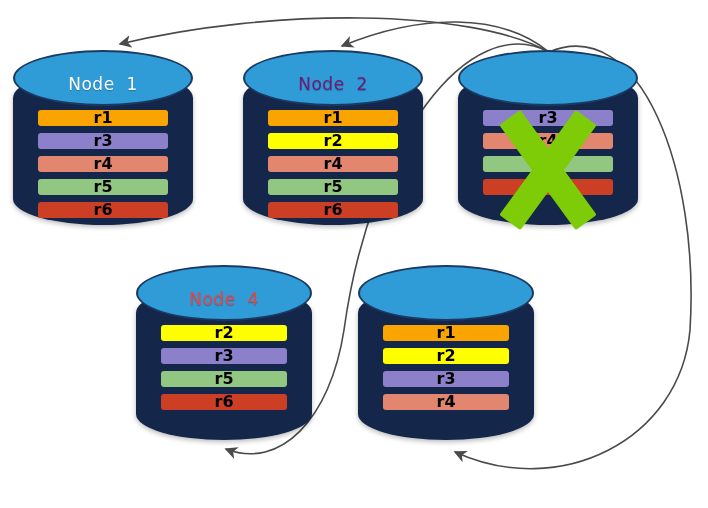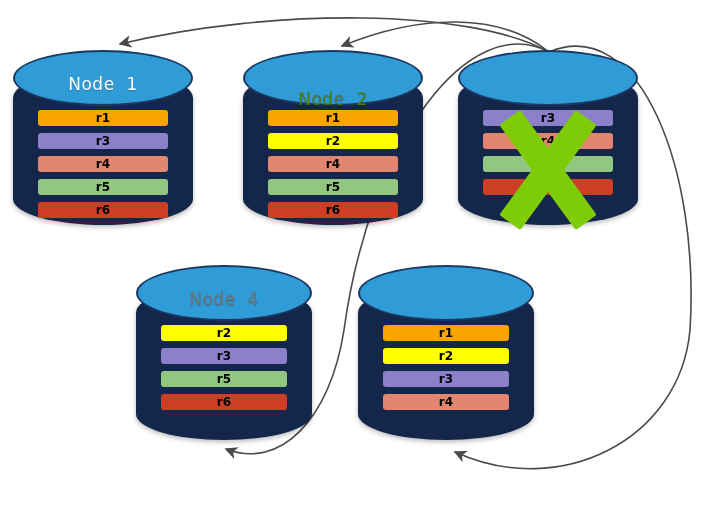--- a/index.html
+++ b/index.html
@@ -94,21 +94,21 @@
     flex-direction: column;
     align-items: center;
     gap: 7px;
   }
 
   .row {
     width: 72%;
     height: 16px;
     border-radius: 3px;
     text-align: center;
-    font-size: 12px;
+    font-size: 16px;
     font-weight: bold;
     color: #000000;
     line-height: 16px;
     box-sizing: border-box;
   }
 
   .x-mark {
     position: absolute;
     z-index: 8;
     pointer-events: none;
@@ -157,21 +157,21 @@
           <div class="row" style="background: rgb(141, 128, 203);">r3</div>
           <div class="row" style="background: rgb(226, 134, 112);">r4</div>
           <div class="row" style="background: rgb(146, 199, 130);">r5</div>
           <div class="row" style="background: rgb(204, 63, 36);">r6</div>
         </div>
       </div>
       <div class="node" style="left: 243px; top: 50px; width: 180px; height: 175px;">
         <div class="cyl-wrap">
           <div class="cyl-body" style="background: rgb(21, 38, 75);"></div>
           <div class="cyl-top" style="background: rgb(47, 155, 215);"></div>
-          <div class="cyl-label" style="color: #4d7c0f; margin-top: 15px;">Node  2</div>
+          <div class="cyl-label" style="color: #701a75;">Node  2</div>
         </div>
         <div class="rows">
           <div class="row" style="background: rgb(249, 164, 0);">r1</div>
           <div class="row" style="background: rgb(255, 255, 0);">r2</div>
           <div class="row" style="background: rgb(226, 134, 112);">r4</div>
           <div class="row" style="background: rgb(146, 199, 130);">r5</div>
           <div class="row" style="background: rgb(204, 63, 36);">r6</div>
         </div>
       </div>
       <div class="node" style="left: 458px; top: 50px; width: 180px; height: 175px;">
@@ -187,21 +187,21 @@
         </div>
         <div class="x-mark" style="left: 20px; top: 55px; width: 140px; height: 130px;">
           <div class="x-bar a" style="background: rgb(126, 203, 8);"></div>
           <div class="x-bar b" style="background: rgb(126, 203, 8);"></div>
         </div>
       </div>
       <div class="node" style="left: 136px; top: 265px; width: 176px; height: 175px;">
         <div class="cyl-wrap">
           <div class="cyl-body" style="background: rgb(21, 38, 75);"></div>
           <div class="cyl-top" style="background: rgb(47, 155, 215);"></div>
-          <div class="cyl-label" style="color: #737373;">Node  4</div>
+          <div class="cyl-label" style="color: #ef4444;">Node  4</div>
         </div>
         <div class="rows">
           <div class="row" style="background: rgb(255, 255, 0);">r2</div>
           <div class="row" style="background: rgb(141, 128, 203);">r3</div>
           <div class="row" style="background: rgb(146, 199, 130);">r5</div>
           <div class="row" style="background: rgb(204, 63, 36);">r6</div>
         </div>
       </div>
       <div class="node" style="left: 358px; top: 265px; width: 176px; height: 175px;">
         <div class="cyl-wrap">

